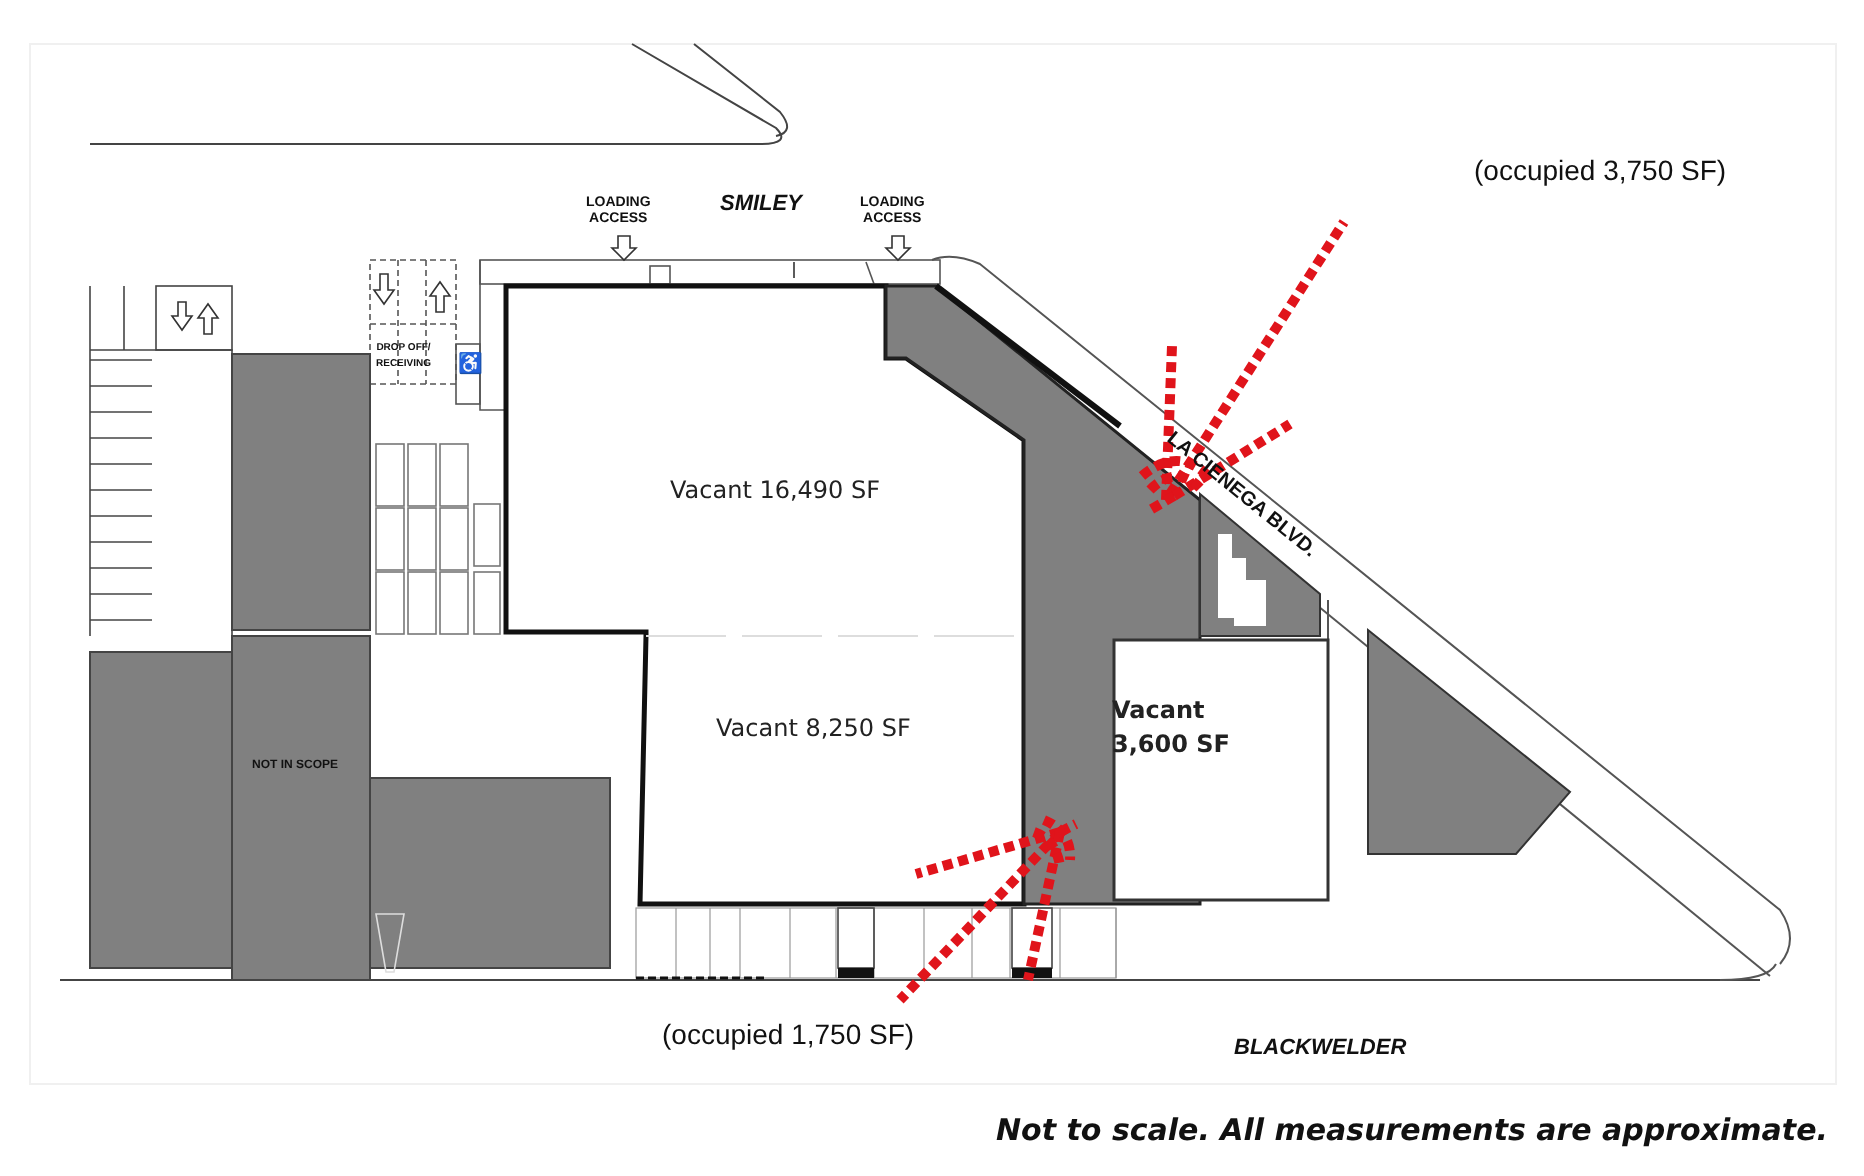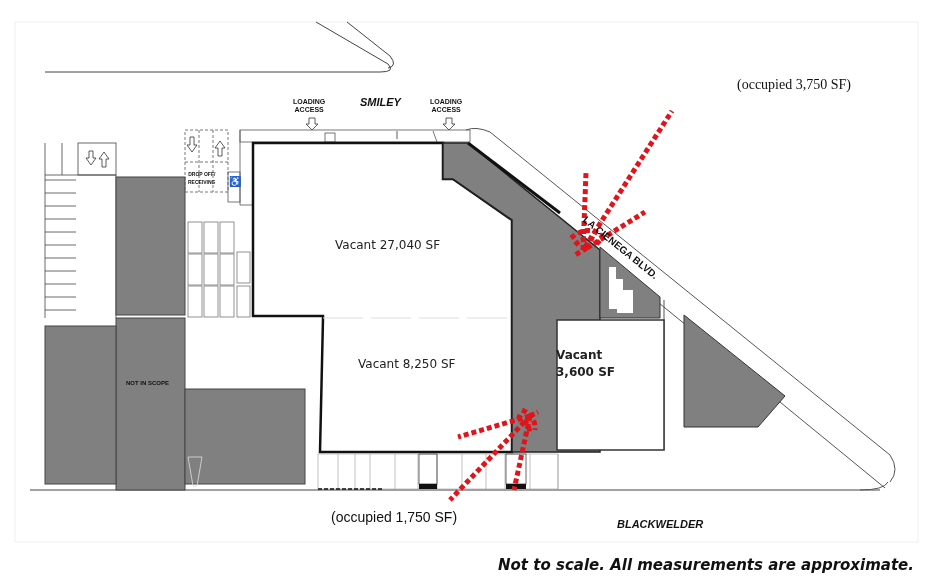--- a/index.html
+++ b/index.html
@@ -171,24 +171,24 @@
 </div>
 
 <div class="lbl" style="left:188px; top:170px; font-size:5px; line-height:8px; text-align:center; font-weight:bold;">
   <div>DROP OFF/</div>
   <div>RECEIVING</div>
 </div>
 <div class="lbl" style="left:229px; top:176px; font-size:10px;">♿</div>
 
 <div class="lbl" style="left:126px; top:380px; font-size:6px; font-weight:bold;">NOT IN SCOPE</div>
 
-<div class="lbl unit" style="left:335px; top:238px;">Vacant 27,040 SF</div>
+<div class="lbl unit" style="left:335px; top:238px;">Vacant 16,490 SF</div>
 <div class="lbl unit" style="left:358px; top:357px;">Vacant 8,250 SF</div>
 <div class="lbl unit" style="left:556px; top:347px; line-height:17px;font-weight:bold;">
   <div>Vacant</div>
   <div>3,600 SF</div>
 </div>
 
-<div class="lbl occ" style="left:737px; top:77px;font-family:Liberation Serif, serif;">(occupied 3,750 SF)</div>
+<div class="lbl occ" style="left:737px; top:77px;">(occupied 3,750 SF)</div>
 <div class="lbl occ" style="left:331px; top:509px;">(occupied 1,750 SF)</div>
 
 <div class="lbl" style="left:496px; top:557px; font-size:9px;"></div>
 <div class="lbl note" style="left:498px; top:556px;">Not to scale. All measurements are approximate.</div>
 
 </body></html>

